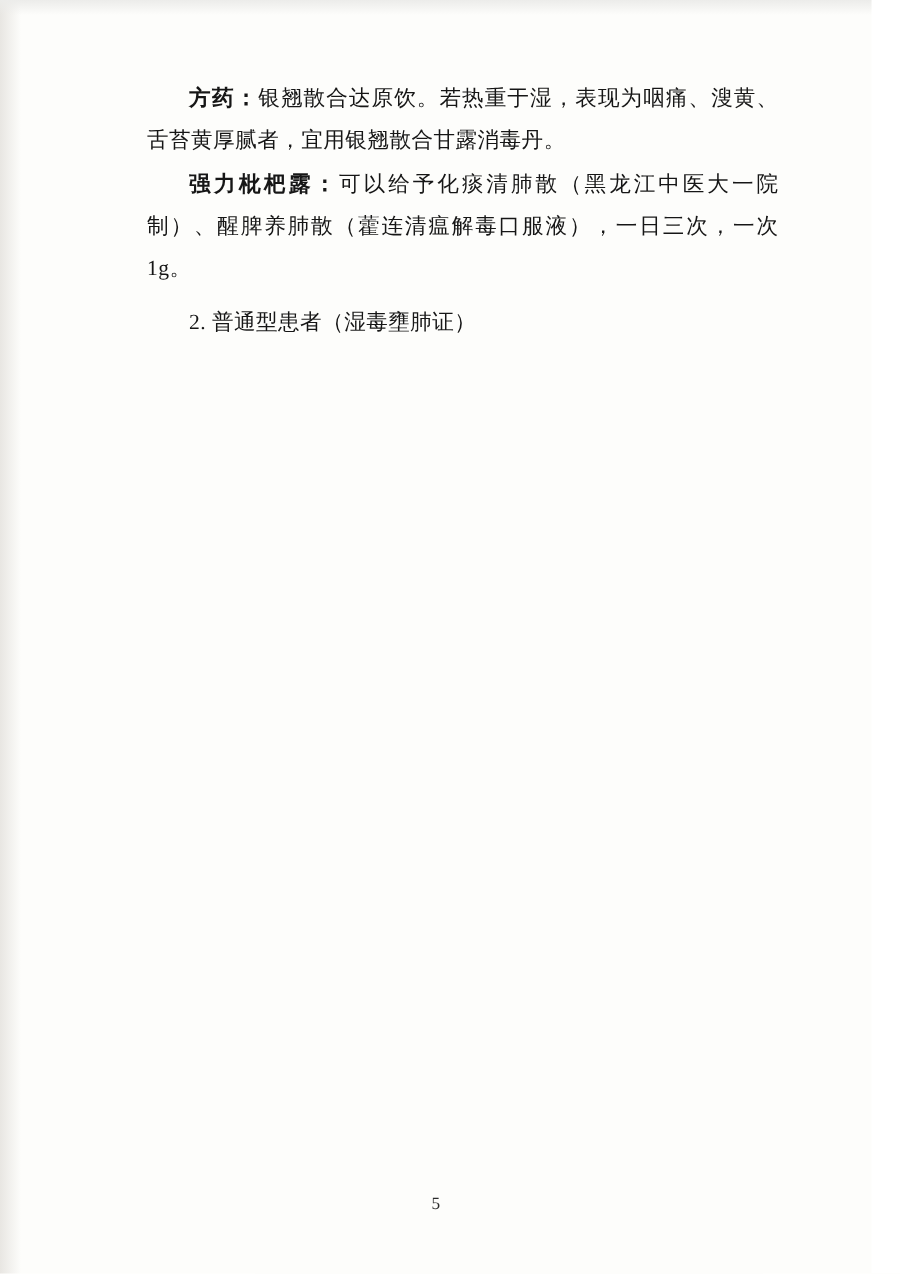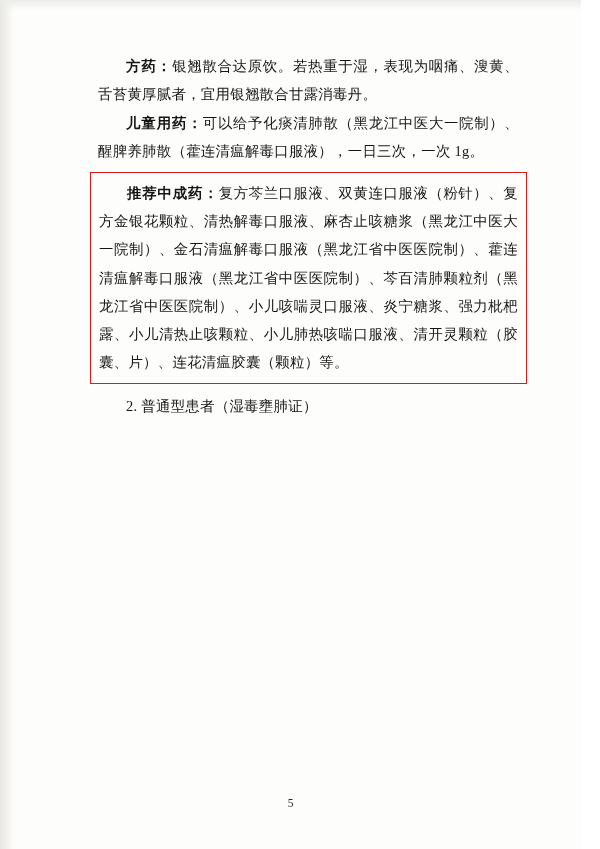--- a/index.html
+++ b/index.html
@@ -90,24 +90,21 @@
   <div class="edge-shade-top"></div>
 
   <div class="doc-body">
 
     <p class="para indent"><span class="label">方药：</span><span>银翘散合达原饮。若热重于湿，表现为咽痛、溲黄、舌苔黄厚腻者，宜用银翘散合甘露消毒丹。</span></p>
 
 
 
 
 
-    <p class="para indent"><span class="label">儿童用药：</span><span>可以给予化痰清肺散（黑龙江中医大一院制）、醒脾养肺散（藿连清瘟解毒口服液），一日三次，一次 1g。</span></p>
+    <p class="para indent"><span class="label">强力枇杷露：</span><span>可以给予化痰清肺散（黑龙江中医大一院制）、醒脾养肺散（藿连清瘟解毒口服液），一日三次，一次 1g。</span></p>
 
-    <div class="boxed" style="border-color: rgb(214, 28, 28);">
-      <p class="para indent"><span class="label">推荐中成药：</span><span>复方芩兰口服液、双黄连口服液（粉针）、复方金银花颗粒、清热解毒口服液、麻杏止咳糖浆（黑龙江中医大一院制）、金石清瘟解毒口服液（黑龙江省中医医院制）、藿连清瘟解毒口服液（黑龙江省中医医院制）、芩百清肺颗粒剂（黑龙江省中医医院制）、小儿咳喘灵口服液、炎宁糖浆、强力枇杷露、小儿清热止咳颗粒、小儿肺热咳喘口服液、清开灵颗粒（胶囊、片）、连花清瘟胶囊（颗粒）等。</span></p>
-    </div>
 
     <p class="para tail">2. 普通型患者（湿毒壅肺证）</p>
 
   </div>
 
   <div class="page-number">5</div>
 </div>
 
 </body></html>

